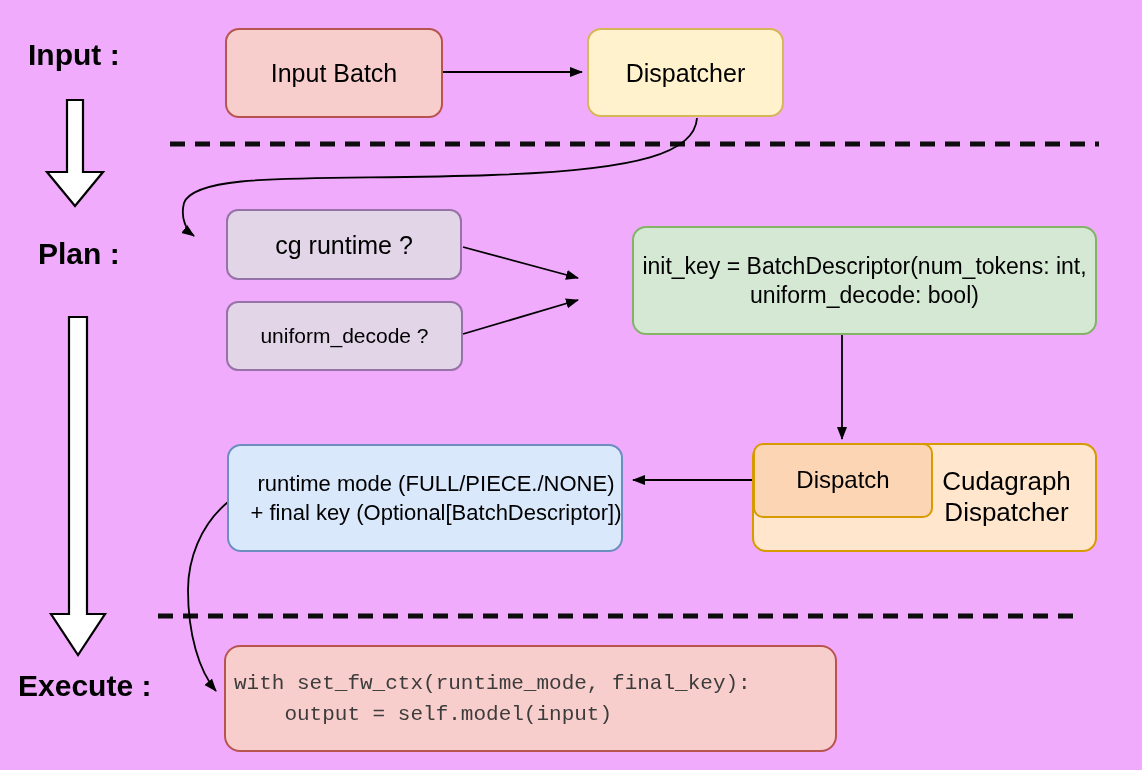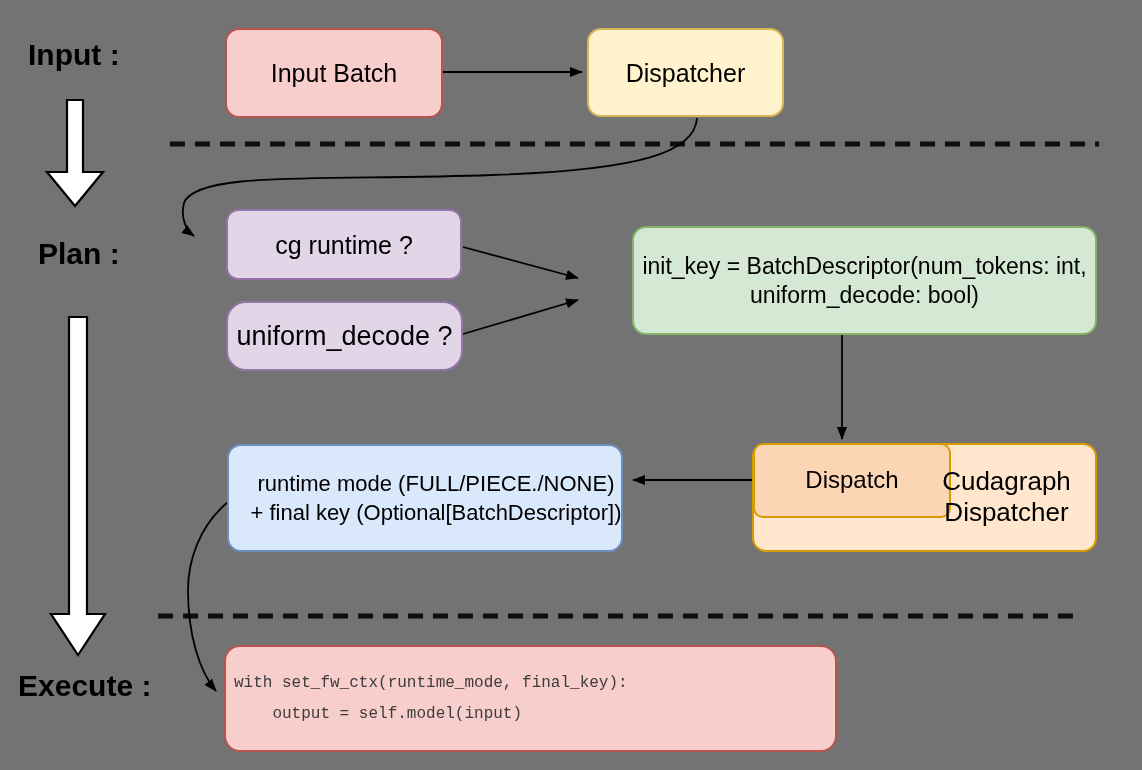--- a/index.html
+++ b/index.html
@@ -5,21 +5,21 @@
   html, body {
     margin: 0;
     padding: 0;
     background: #ffffff;
     font-family: "Liberation Sans", sans-serif;
   }
   .canvas {
     position: relative;
     width: 1142px;
     height: 770px;
-    background: #737373;
+    background: #f0abfc;
     overflow: hidden;
   }
   .connectors {
     position: absolute;
     left: 0; top: 0;
     width: 1142px;
     height: 770px;
     pointer-events: none;
   }
   .node {
@@ -49,29 +49,29 @@
     position: absolute;
     font-size: 30px;
     font-weight: bold;
     color: #000000;
     white-space: nowrap;
   }
 
   #node-input-batch    { left: 225px; top: 28px;  width: 218px; height: 90px;  font-size: 25px; }
   #node-preprocess     { left: 587px; top: 28px;  width: 197px; height: 89px;  font-size: 25px; }
   #node-cg-padding     { left: 226px; top: 209px; width: 236px; height: 71px;  font-size: 25px; border-radius: 12px; }
-  #node-uniform-decode { left: 226px; top: 301px; width: 237px; height: 70px;  font-size: 27px; border-radius: 20px; }
+  #node-uniform-decode { left: 226px; top: 301px; width: 237px; height: 70px;  font-size: 21px; border-radius: 12px; }
   #node-init-key       { left: 590px; top: 226px; width: 465px; height: 109px; font-size: 23px; line-height: 29px; }
   #node-cudagraph      { left: 752px; top: 443px; width: 345px; height: 109px; z-index: 1; }
-  #node-dispatch       { left: 753px; top: 443px; width: 198px; height: 75px;  font-size: 24px; z-index: 2; border-radius: 10px; }
+  #node-dispatch       { left: 753px; top: 443px; width: 180px; height: 75px;  font-size: 24px; z-index: 2; border-radius: 10px; }
   #cudagraph-title     { position: absolute; left: 933px; top: 466px; width: 147px; z-index: 3;
                          font-size: 26px; line-height: 31px; text-align: center; color: #000; }
   #node-runtime-mode   { left: 227px; top: 444px; width: 396px; height: 108px; font-size: 22px; line-height: 29px; padding-left: 22px; }
   #node-execute-code   { left: 224px; top: 645px; width: 613px; height: 107px;
-                         font-family: "Liberation Mono", monospace; font-size: 16px;
+                         font-family: "Liberation Mono", monospace; font-size: 21px;
                          line-height: 31px; color: #3c3c3c; align-items: flex-start;
                          padding-left: 8px; border-width: 2.5px; border-radius: 16px; text-align: left; }
 
   #label-input   { left: 28px; top: 38px;  }
   #label-plan    { left: 38px; top: 237px; }
   #label-execute { left: 18px; top: 669px; }
 </style>
 </head>
 <body>
 

